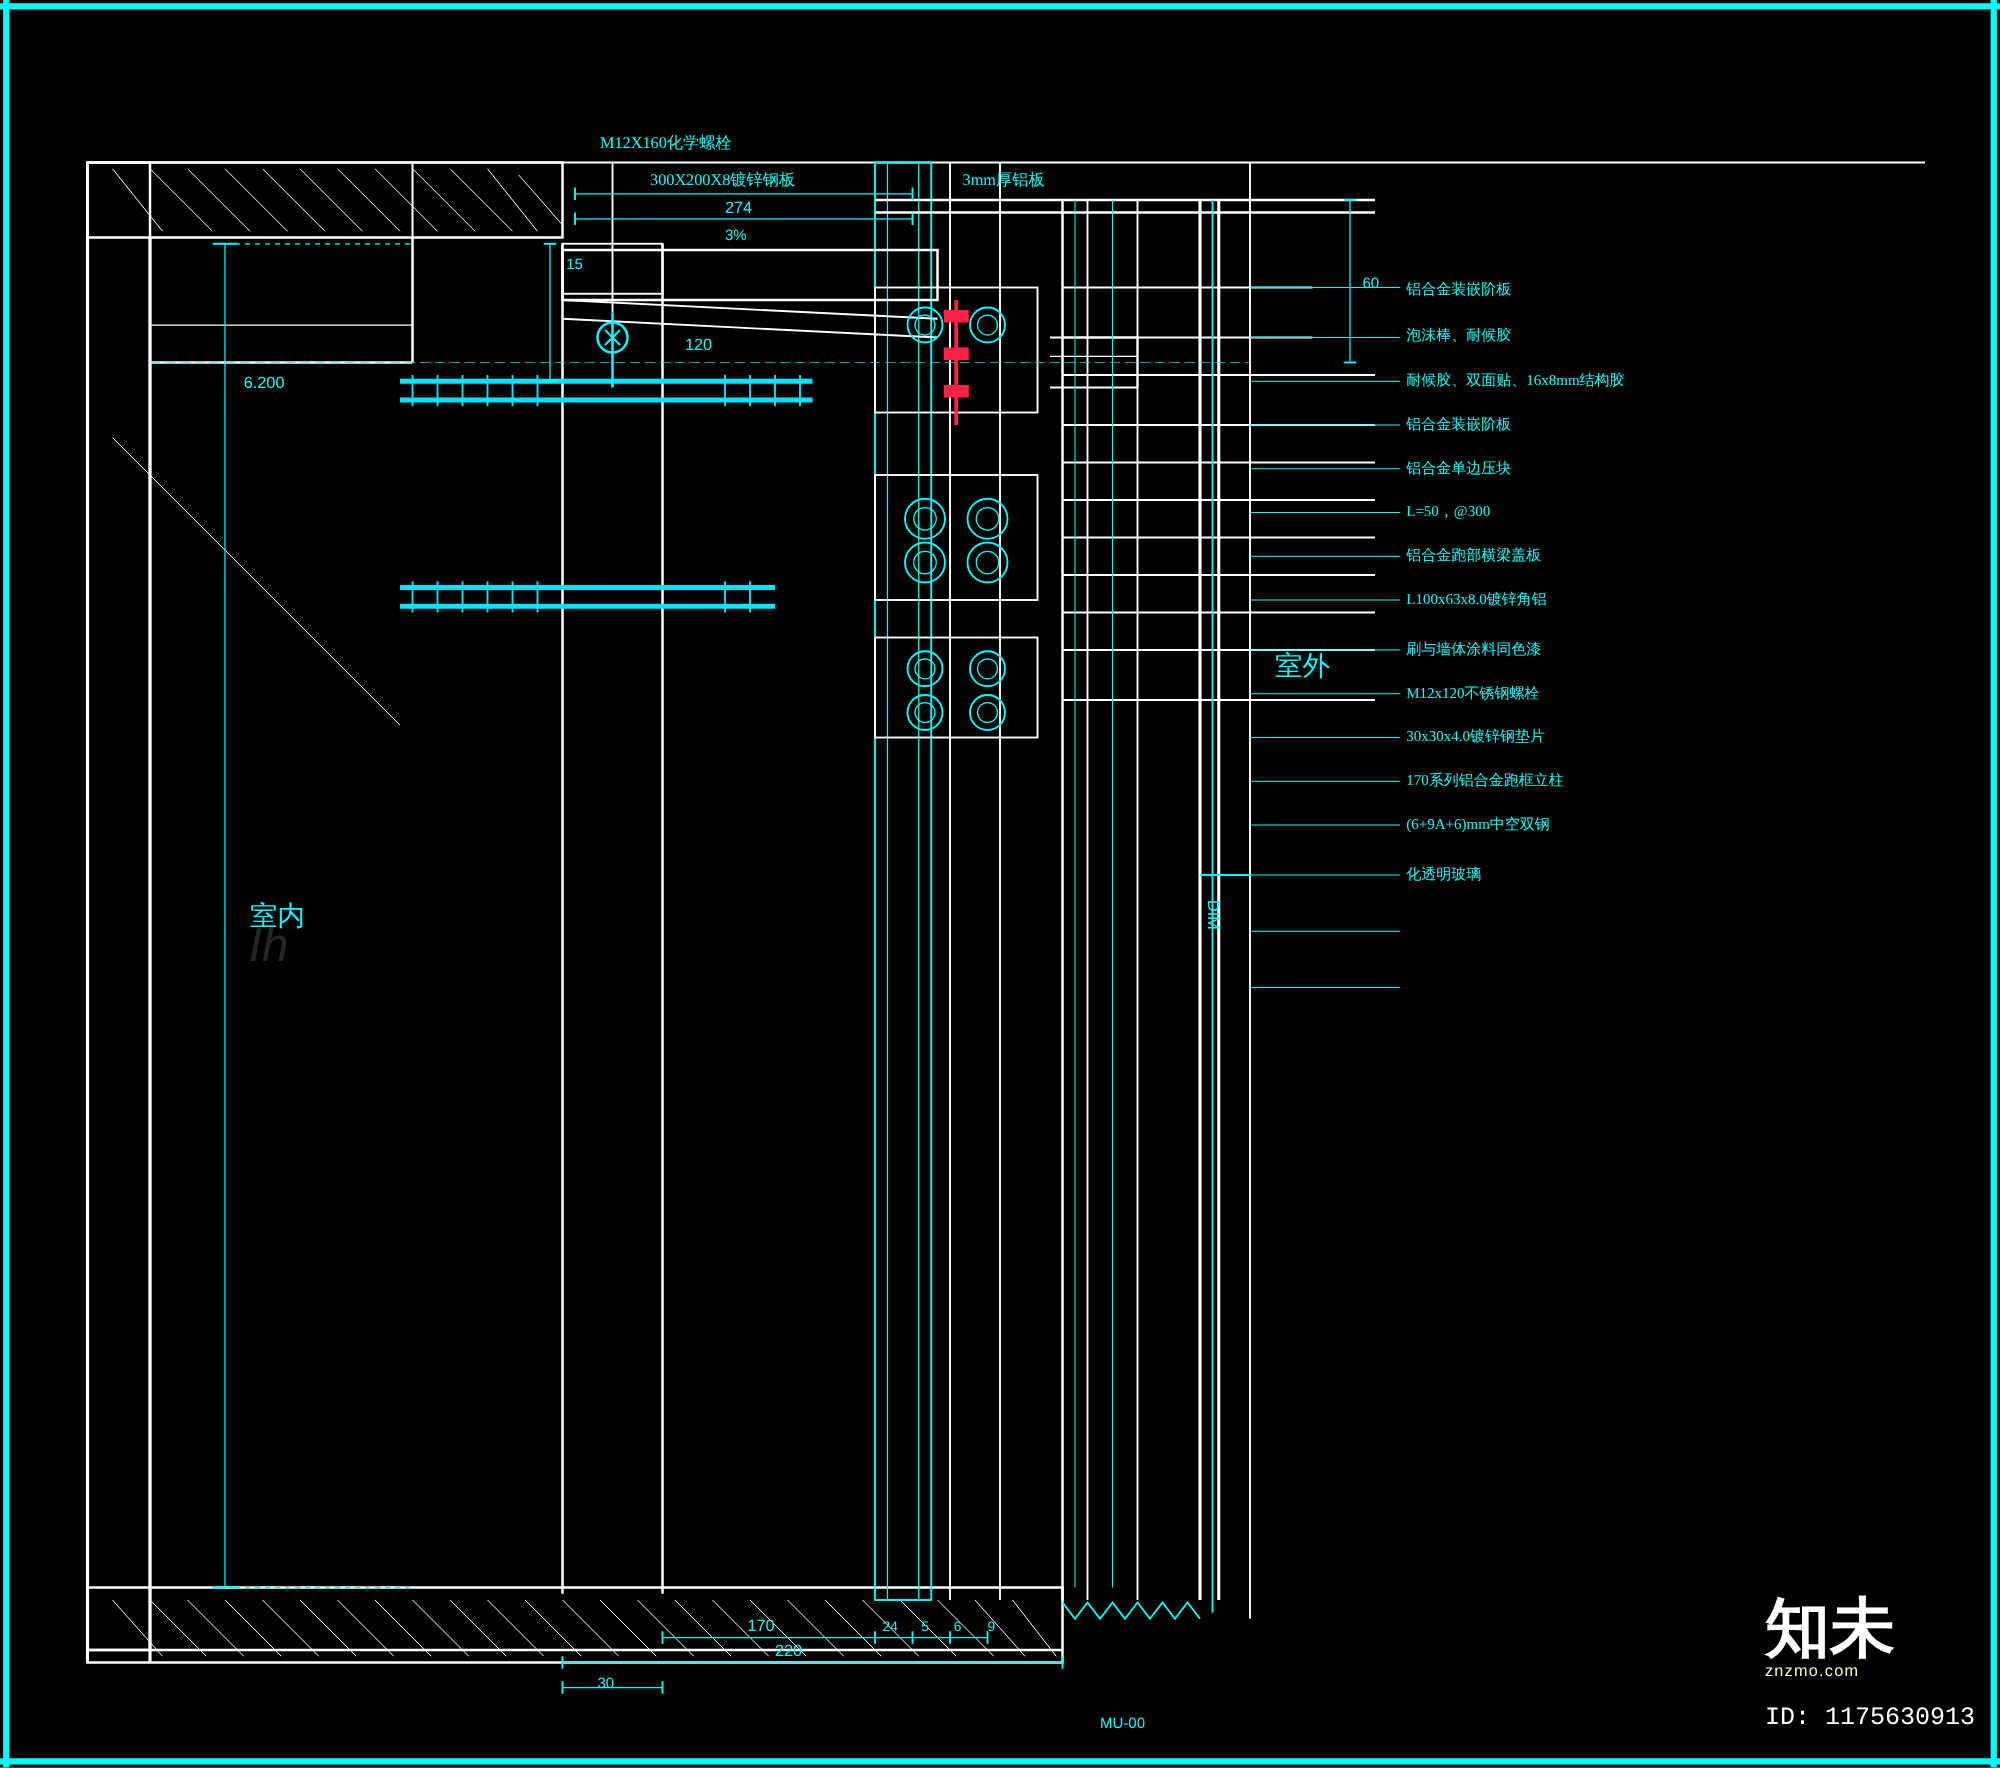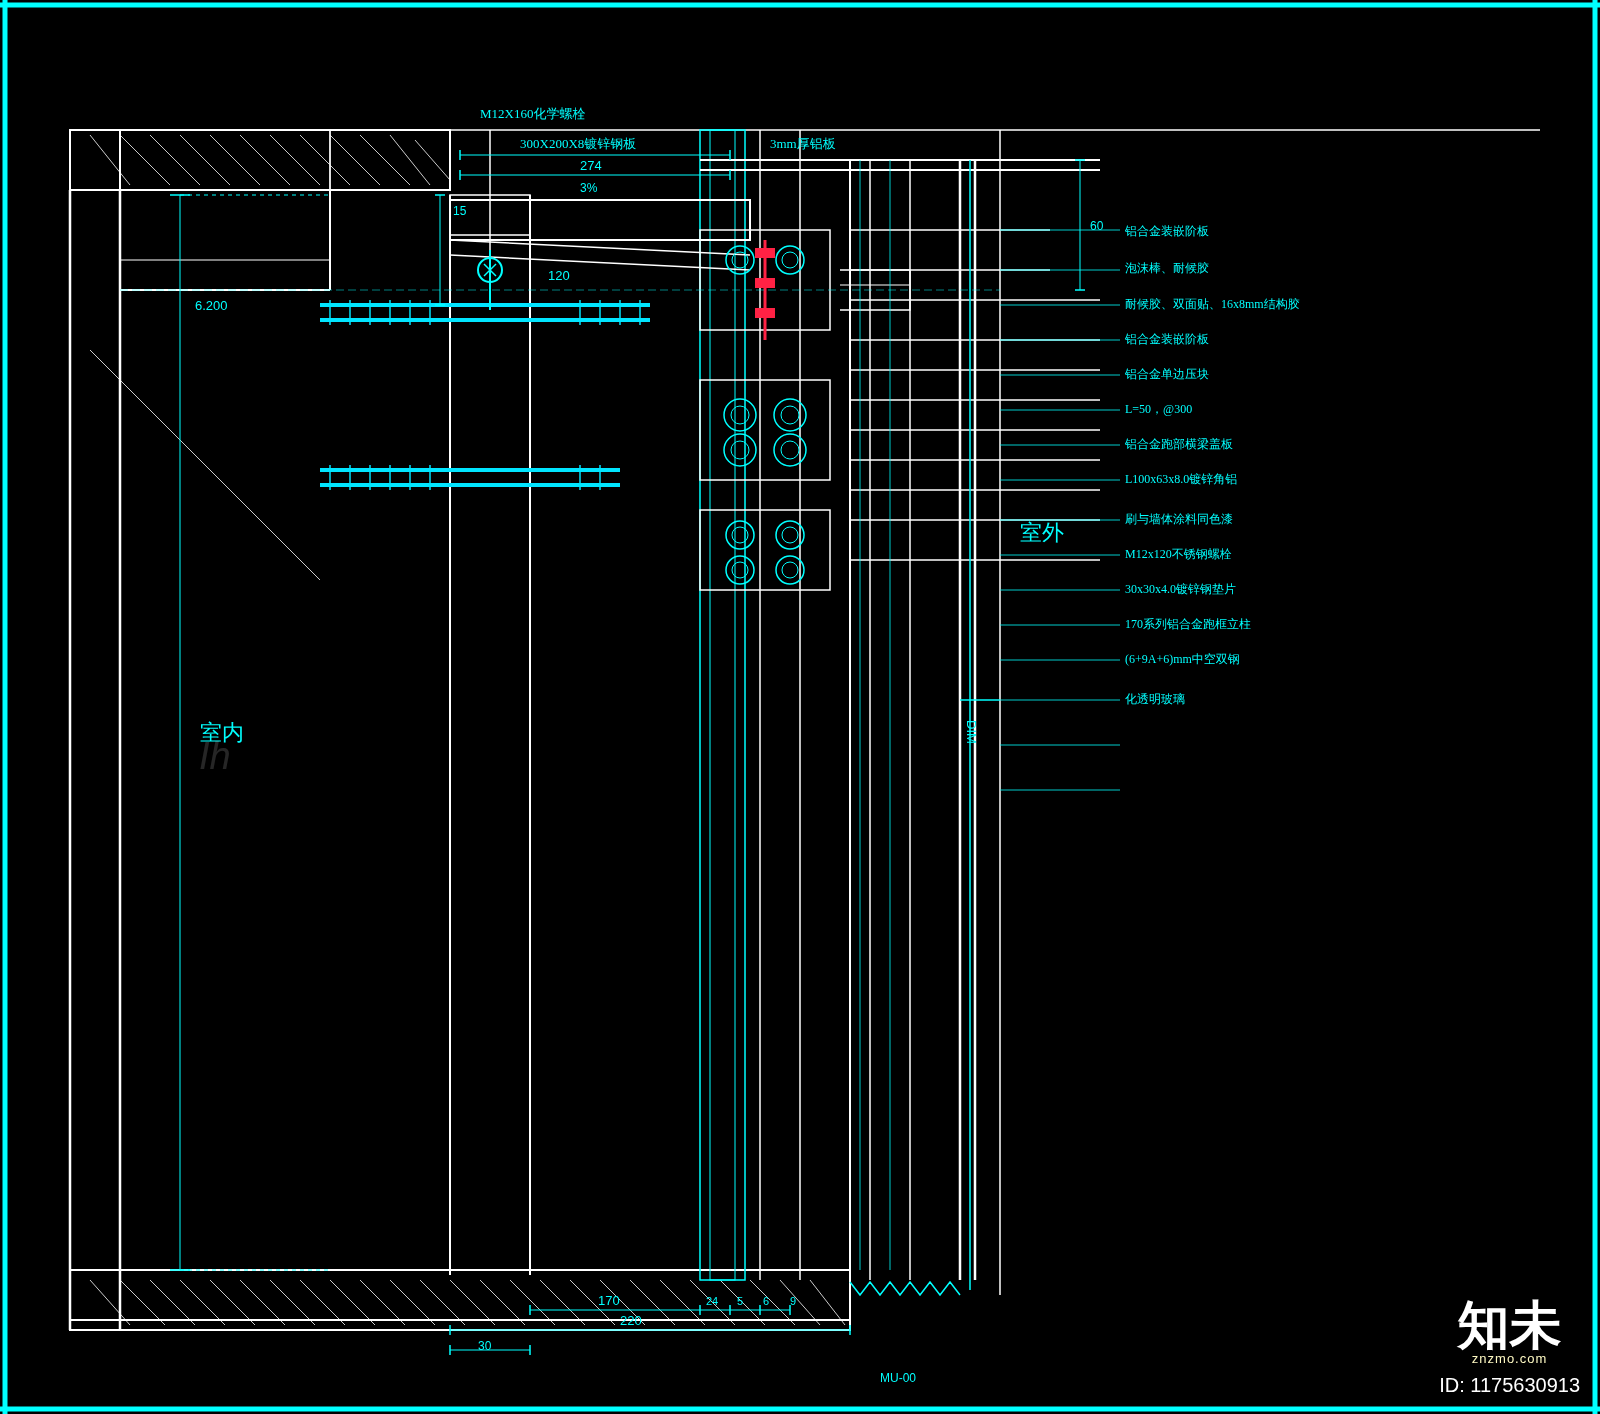--- a/index.html
+++ b/index.html
@@ -21,42 +21,42 @@
       position: absolute;
       color: rgba(255,255,255,0.06);
       font-size: 18px;
       white-space: nowrap;
       pointer-events: none;
       transform: rotate(-35deg);
       font-family: Arial, sans-serif;
     }
     #brand-logo {
       position: absolute;
-      bottom: 17px;
+      bottom: 28px;
       right: 20px;
-      text-align: center;
+      text-align: left;
     }
     #brand-logo .logo-text {
       color: #fff;
       font-size: 52px;
       font-weight: bold;
       font-family: Arial, sans-serif;
       line-height: 1;
     }
     #brand-logo .logo-sub {
       color: #fef9c3;
       font-size: 13px;
       font-family: Arial, sans-serif;
       letter-spacing: 1px;
     }
     #brand-logo .id-text {
       color: #fff;
       font-size: 20px;
-      font-family: Liberation Sans, sans-serif;
-      margin-top: 8px;
+      font-family: Liberation Mono, monospace;
+      margin-top: 19px;
     }
     .cyan-border-top {
       position: absolute;
       top: 0; left: 0; right: 0;
       height: 6px;
       background: #00ffff;
     }
     .cyan-border-bottom {
       position: absolute;
       bottom: 0; left: 0; right: 0;

